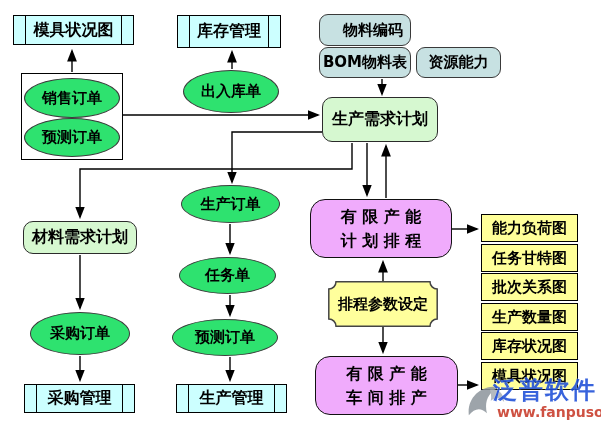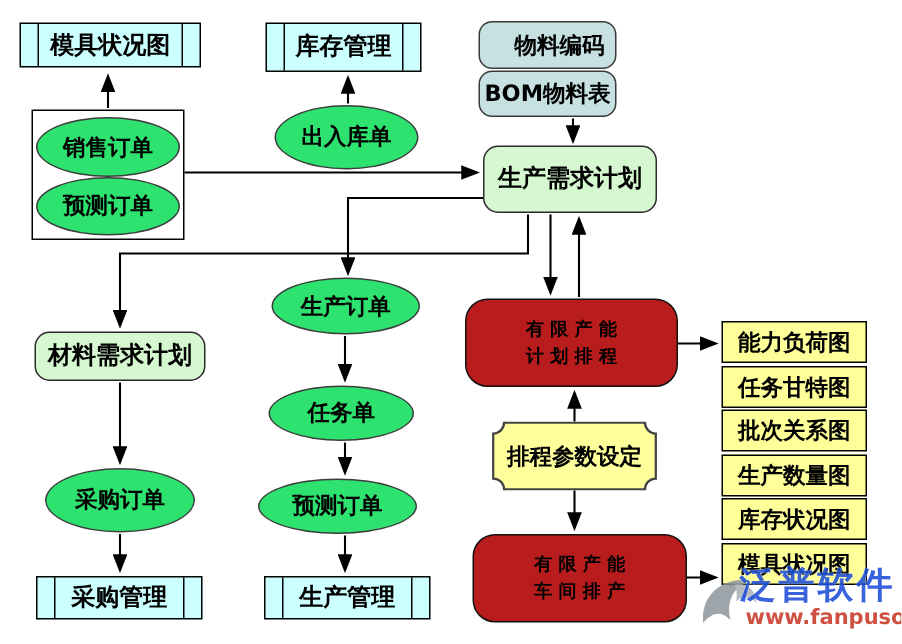--- a/index.html
+++ b/index.html
@@ -13,21 +13,21 @@
   .proc::before{left:11px;} .proc::after{right:11px;}
   
   .blue{background:#C7E1E2;border:1.6px solid #3a3a3a;border-radius:9px;font-size:15px;}
   
   .pgreen{background:#D6F8D0;border:1.6px solid #2b2b2b;border-radius:10px;font-size:16px;}
   
   .ell{background:#2EE26F;border:1.6px solid #3c3c3c;border-radius:50%;font-size:15px;}
   
   .holder{position:absolute;background:#fff;border:1.4px solid #000;box-sizing:border-box;z-index:1;}
   
-  .pink{background:#b91c1c;border:1.7px solid #111;border-radius:15px;font-size:12px;
+  .pink{background:#f0abfc;border:1.7px solid #111;border-radius:15px;font-size:16px;
         white-space:pre-wrap;line-height:1.45;text-align:center;}
   
   .ychart{background:#FFFF99;border:1.6px solid #000;font-size:15px;}
   
   .plaque{position:absolute;z-index:2;}
   .plaque .lbl{position:absolute;inset:0;display:flex;align-items:center;justify-content:center;
                font-weight:bold;font-size:15px;}
   #wires{position:absolute;left:0;top:0;z-index:3;pointer-events:none;}
   
   #watermark{position:absolute;left:453px;top:370px;width:148px;height:58px;z-index:5;
@@ -68,20 +68,21 @@
       <line x1="383" y1="327" x2="383" y2="352" marker-end="url(#arr)"></line>
       <line x1="458" y1="385" x2="477" y2="385" marker-end="url(#arr)"></line>
     </g>
   </svg>
 
   <div class="node proc" style="left:13px;top:15px;width:121px;height:30px;">模具状况图</div>
   <div class="node proc" style="left:177px;top:15px;width:104px;height:33px;">库存管理</div>
 
   <div class="node blue" style="left:319px;top:14px;width:92px;height:32px;padding-left:16px;">物料编码</div>
   <div class="node blue" style="left:319px;top:47px;width:92px;height:31px;">BOM物料表</div>
+  <div class="node blue" style="left:416px;top:47px;width:85px;height:31px;">资源能力</div>
 
   <div class="holder" style="left:21px;top:73px;width:102px;height:87px;"></div>
   <div class="node ell" style="left:24px;top:78px;width:96px;height:40px;">销售订单</div>
   <div class="node ell" style="left:24px;top:118px;width:96px;height:39px;">预测订单</div>
 
   <div class="node ell" style="left:183px;top:70px;width:96px;height:43px;">出入库单</div>
 
   <div class="node pgreen" style="left:322px;top:97px;width:116px;height:45px;">生产需求计划</div>
   <div class="node pgreen" style="left:23px;top:221px;width:114px;height:33px;">材料需求计划</div>
 

